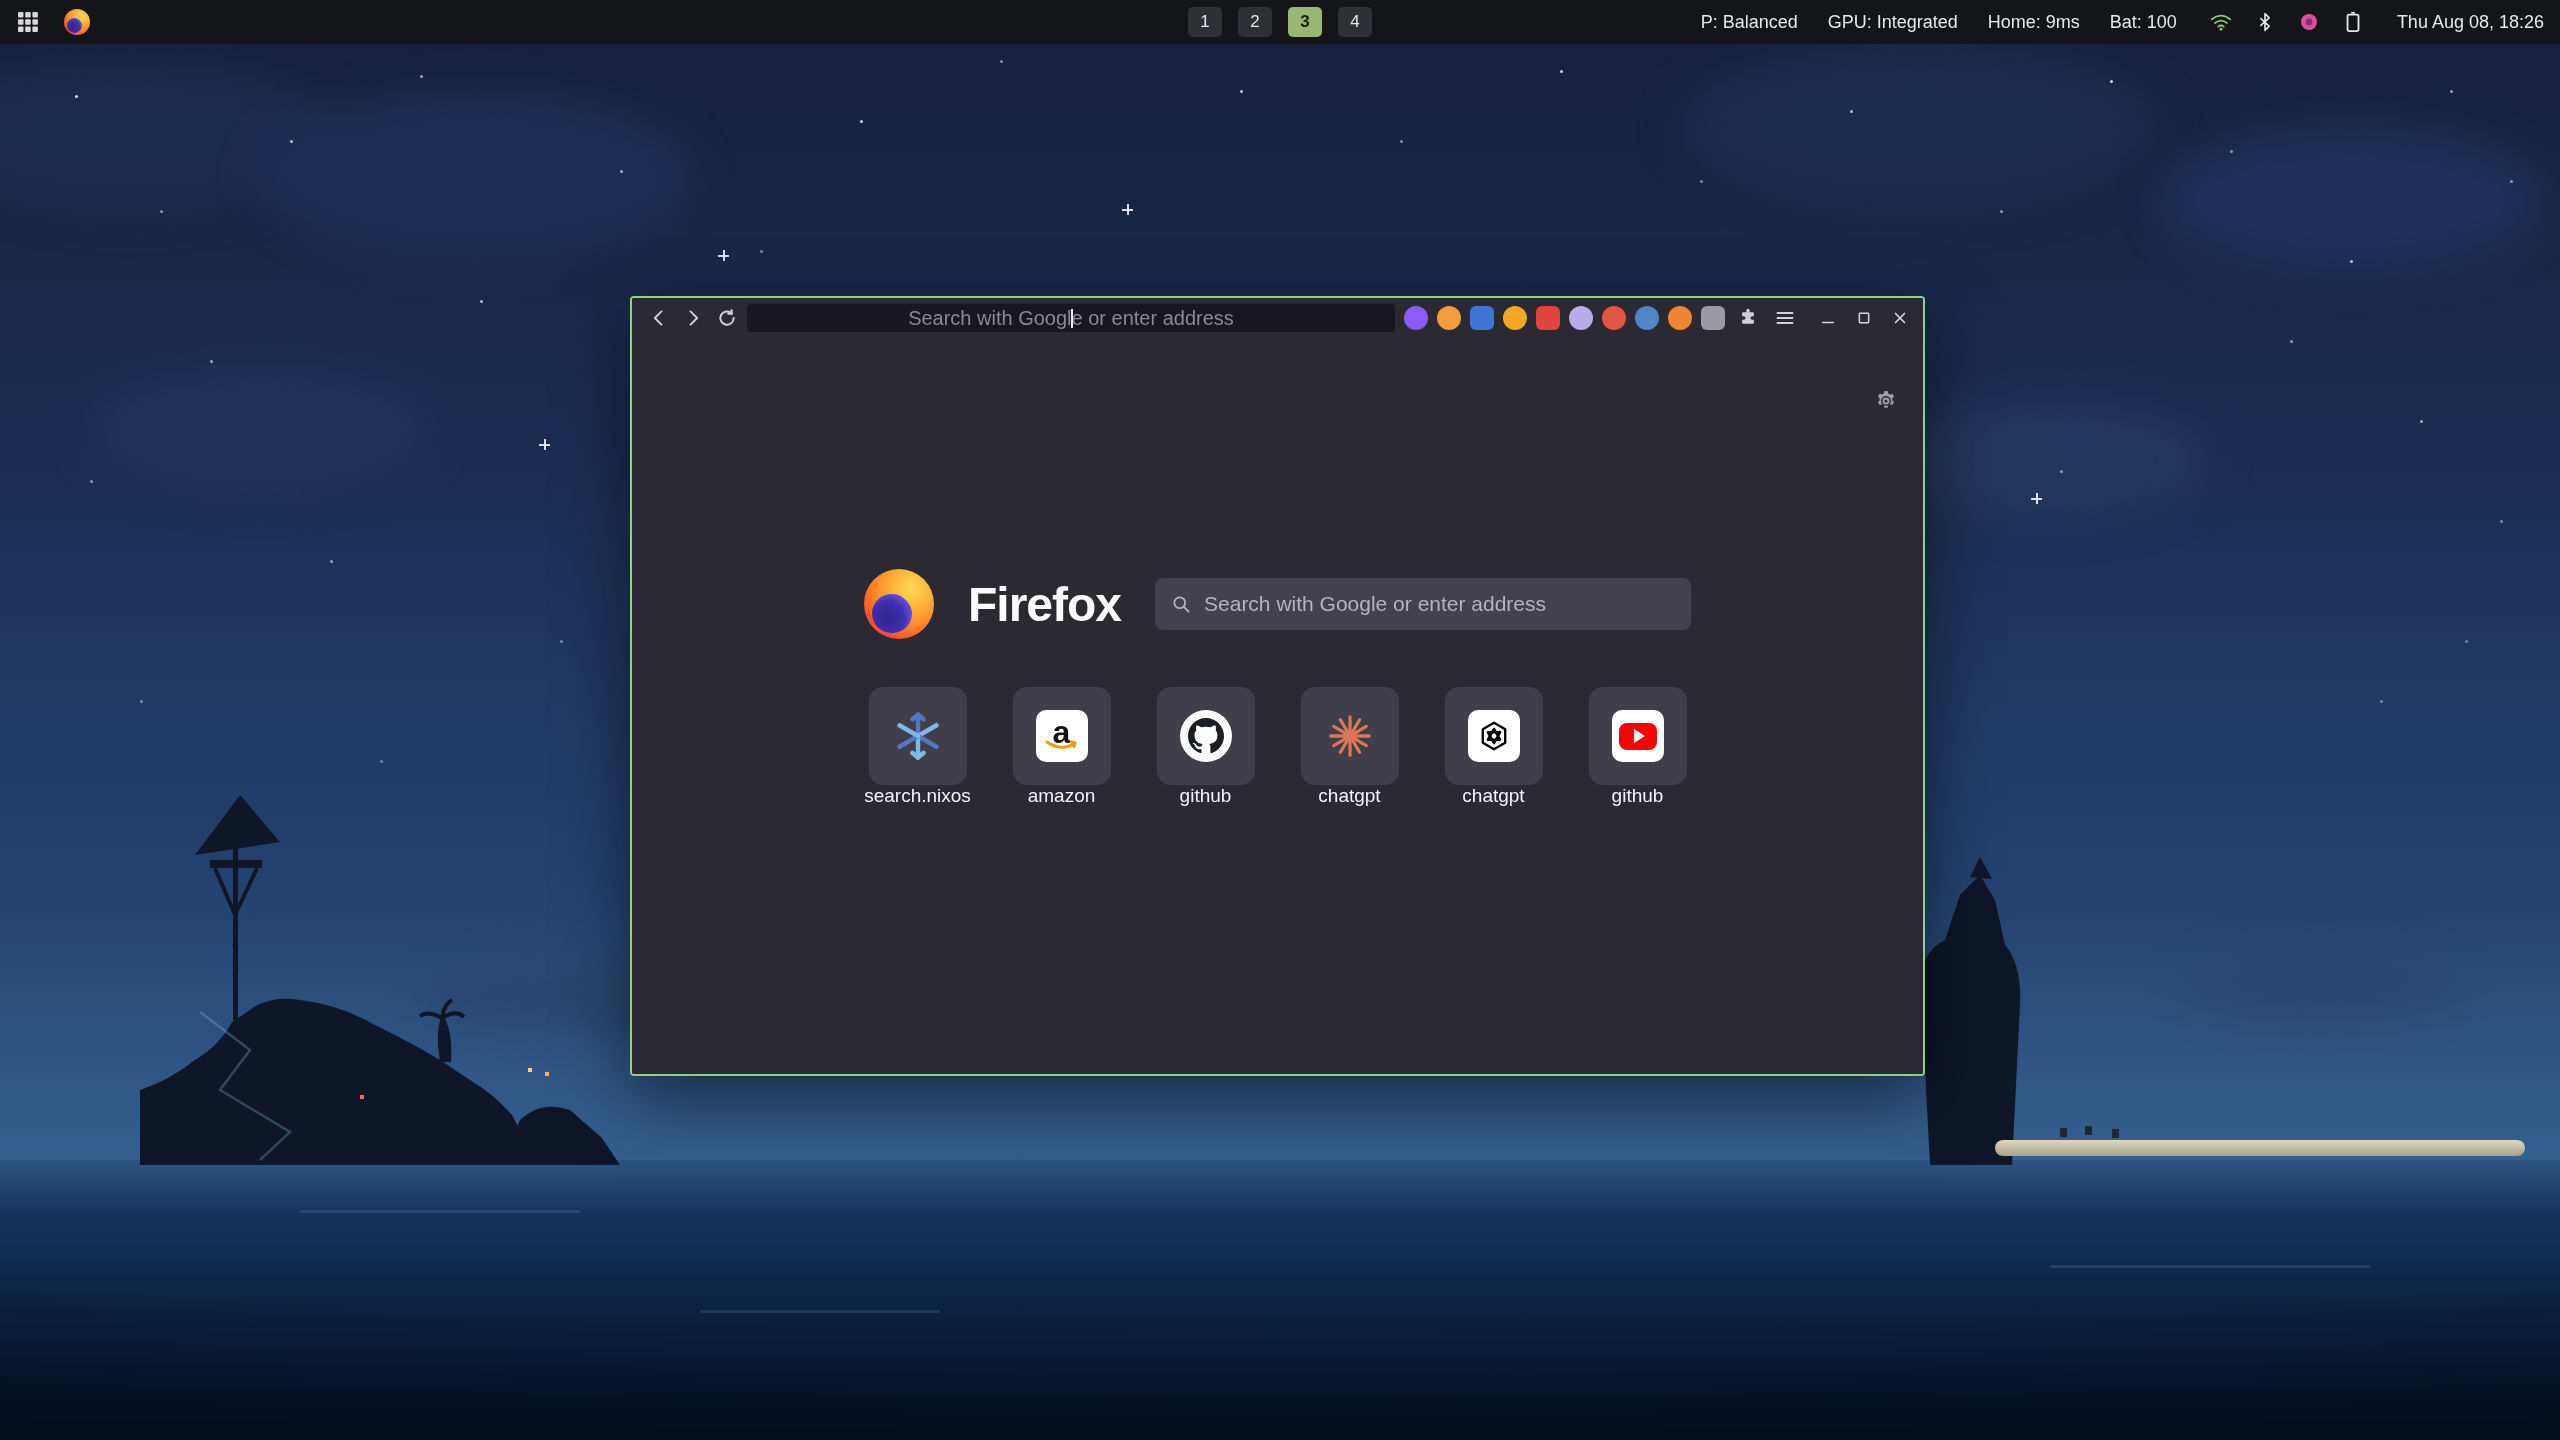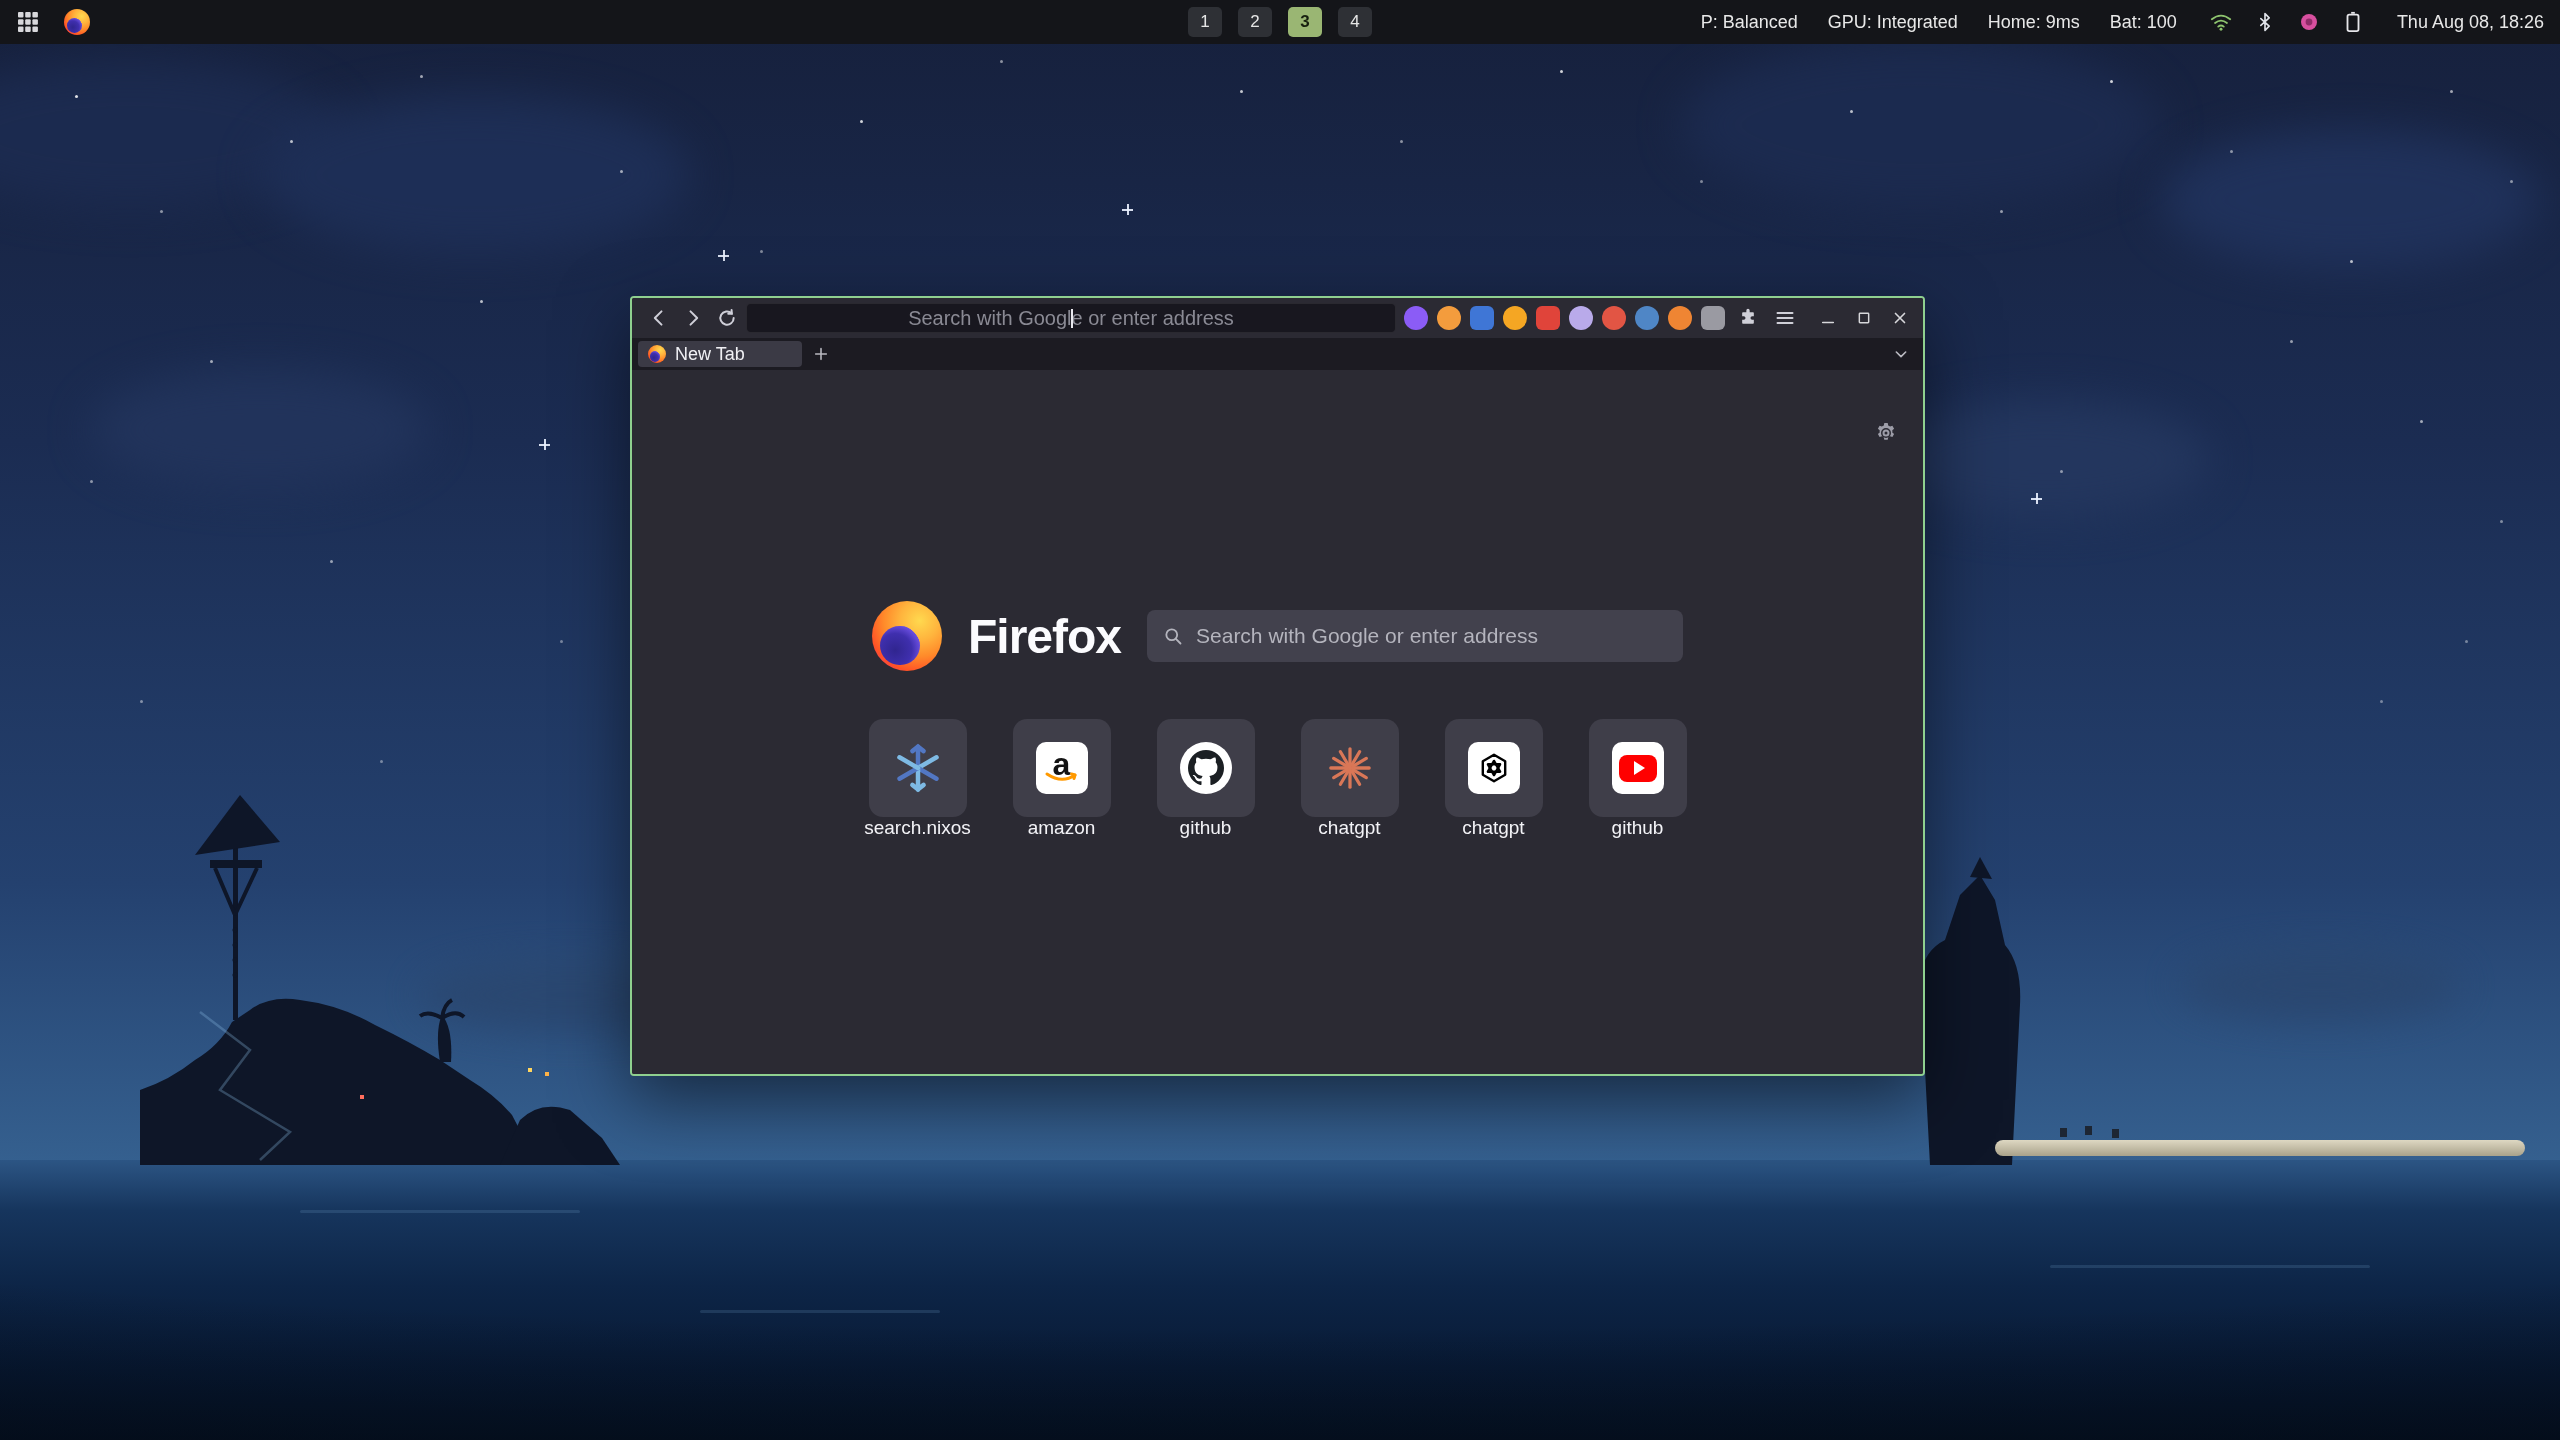--- a/index.html
+++ b/index.html
@@ -95,21 +95,21 @@
   .tabstrip { height:32px; background:#1c1b22; display:flex; align-items:center; padding:0 6px; flex:0 0 auto; }
   .tab { display:flex; align-items:center; gap:9px; width:164px; height:26px; padding:0 10px;
     background:#3b3a45; border-radius:4px; color:#f0f0f4; font-size:18px; }
   .tab-new { width:26px; height:26px; margin-left:6px; display:flex; align-items:center; justify-content:center; }
   .tab-chevron { margin-left:auto; width:26px; height:26px; display:flex; align-items:center; justify-content:center; padding-right:6px; }
 
   .content { position:relative; flex:1; background:#2b2a33; }
   .gear { position:absolute; top:50px; right:24px; width:26px; height:26px;
     display:flex; align-items:center; justify-content:center; }
   .nt-inner { padding-top:230px; display:flex; flex-direction:column; align-items:center; }
-  .hero { display:flex; align-items:center; gap:26px; height:72px; }
+  .hero { display:flex; align-items:center; gap:34px; height:72px; }
   .hero-logo { width:70px; height:70px; }
   .wordmark { font-size:48px; font-weight:600; color:#fbfbfe; letter-spacing:-1px; }
   .nt-search { width:536px; height:52px; border-radius:8px; background:#42414d;
     display:flex; align-items:center; padding:0 16px; gap:13px; }
   .nt-search input { flex:1; height:100%; background:transparent; border:none; outline:none;
     color:#fbfbfe; font-size:21px; font-family:"Liberation Sans", sans-serif; }
   .nt-search input::placeholder { color:#b4b4bd; }
   .tiles { display:flex; gap:46px; margin-top:47px; }
   .tile { display:flex; flex-direction:column; align-items:center; width:98px; }
   .card { width:98px; height:98px; border-radius:14px; background:#3f3e49;
@@ -312,36 +312,20 @@
             </svg>
         </span>
         <span class="tbicon">
           <svg width="18" height="18" viewBox="0 0 24 24" stroke="#d7d7db" stroke-width="2.2" stroke-linecap="round">
               <path d="M6,6 L18,18 M18,6 L6,18"></path>
             </svg>
         </span>
       </div>
     </div>
 
-    <div class="tabstrip">
-      <div class="tab">
-        <span class="ff-ball" style="width:18px; height:18px; flex:0 0 auto;"></span>
-        <span>New Tab</span>
-      </div>
-      <span class="tab-new">
-        <svg width="16" height="16" viewBox="0 0 24 24" stroke="#b9b9c0" stroke-width="2.4" stroke-linecap="round">
-            <path d="M12,4 V20 M4,12 H20"></path>
-          </svg>
-      </span>
-      <span class="tab-chevron">
-        <svg width="16" height="16" viewBox="0 0 24 24" fill="none" stroke="#b9b9c0" stroke-width="2.4" stroke-linecap="round" stroke-linejoin="round">
-            <path d="M5,9 L12,16 L19,9"></path>
-          </svg>
-      </span>
-    </div>
 
     <div class="content">
       <span class="gear">
         <svg width="24" height="24" viewBox="0 0 24 24" fill="#9d9da8">
           <path d="M12,8.5 a3.5,3.5 0 1 0 0,7 a3.5,3.5 0 0 0 0,-7 Z M12,10.5 a1.5,1.5 0 1 1 0,3 a1.5,1.5 0 0 1 0,-3 Z"></path>
           <path d="M10.3,2 h3.4 l.5,2.4 a7.6,7.6 0 0 1 1.9,1.1 l2.3,-.8 1.7,3 -1.8,1.6 a7.7,7.7 0 0 1 0,2.2 l1.8,1.6 -1.7,3 -2.3,-.8 a7.6,7.6 0 0 1 -1.9,1.1 l-.5,2.4 h-3.4 l-.5,-2.4 a7.6,7.6 0 0 1 -1.9,-1.1 l-2.3,.8 -1.7,-3 1.8,-1.6 a7.7,7.7 0 0 1 0,-2.2 L3.9,7.7 l1.7,-3 2.3,.8 a7.6,7.6 0 0 1 1.9,-1.1 Z M12,7 a5,5 0 1 0 0,10 a5,5 0 0 0 0,-10 Z"></path>
         </svg>
       </span>
 
       <div class="nt-inner">

